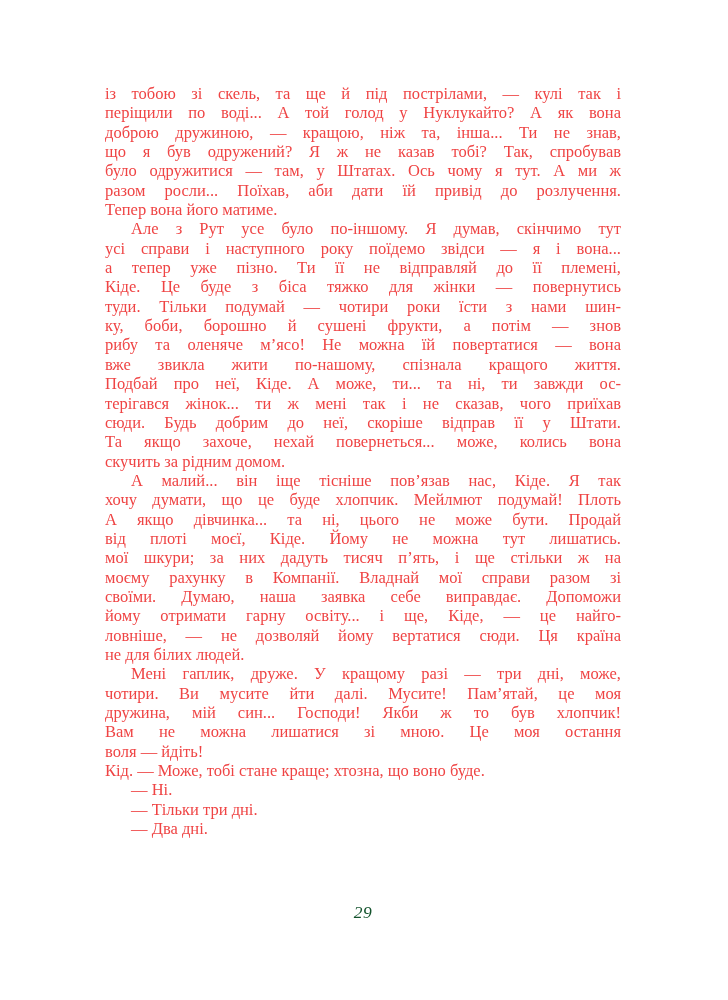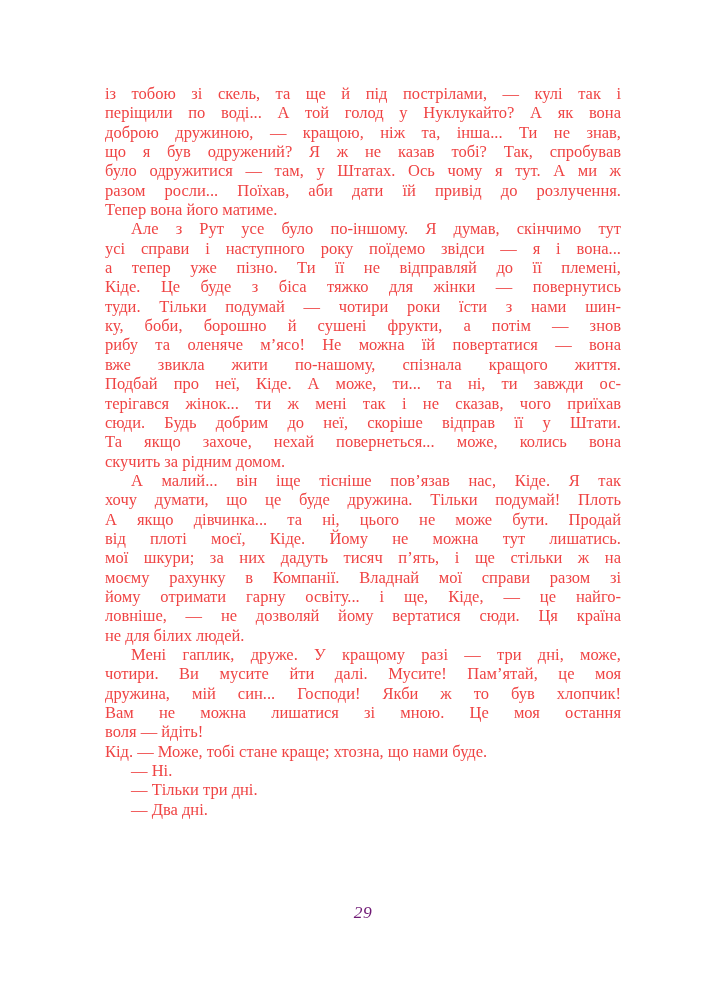--- a/index.html
+++ b/index.html
@@ -39,21 +39,21 @@
   }
   .page-number {
     position: absolute;
     left: 105px;
     top: 902px;
     width: 516px;
     text-align: center;
     font-family: "Liberation Serif", "DejaVu Serif", serif;
     font-style: italic;
     font-size: 17.5px;
-    color: #701a75;
+    color: #14532d;
     letter-spacing: 0.5px;
   }
 </style>
 </head>
 <body>
 
 <div class="page">
   <div class="text-block">
       <div class="line">із тобою зі скель, та ще й під пострілами, — кулі так і</div>
       <div class="line">періщили по воді... А той голод у Нуклукайто? А як вона</div>
@@ -69,32 +69,33 @@
       <div class="line">туди. Тільки подумай — чотири роки їсти з нами шин-</div>
       <div class="line">ку, боби, борошно й сушені фрукти, а потім — знов</div>
       <div class="line">рибу та оленяче м’ясо! Не можна їй повертатися — вона</div>
       <div class="line">вже звикла жити по-нашому, спізнала кращого життя.</div>
       <div class="line">Подбай про неї, Кіде. А може, ти... та ні, ти завжди ос-</div>
       <div class="line">терігався жінок... ти ж мені так і не сказав, чого приїхав</div>
       <div class="line">сюди. Будь добрим до неї, скоріше відправ її у Штати.</div>
       <div class="line">Та якщо захоче, нехай повернеться... може, колись вона</div>
       <div class="line last">скучить за рідним домом.</div>
       <div class="line indent">А малий... він іще тісніше пов’язав нас, Кіде. Я так</div>
-      <div class="line">хочу думати, що це буде дружина. Тільки подумай! Плоть</div>
+      <div class="line">хочу думати, що це буде хлопчик. Мейлмют подумай! Плоть</div>
       <div class="line">А якщо дівчинка... та ні, цього не може бути. Продай</div>
       <div class="line">від плоті моєї, Кіде. Йому не можна тут лишатись.</div>
       <div class="line">мої шкури; за них дадуть тисяч п’ять, і ще стільки ж на</div>
       <div class="line">моєму рахунку в Компанії. Владнай мої справи разом зі</div>
+      <div class="line">своїми. Думаю, наша заявка себе виправдає. Допоможи</div>
       <div class="line">йому отримати гарну освіту... і ще, Кіде, — це найго-</div>
       <div class="line">ловніше, — не дозволяй йому вертатися сюди. Ця країна</div>
       <div class="line last">не для білих людей.</div>
       <div class="line indent">Мені гаплик, друже. У кращому разі — три дні, може,</div>
       <div class="line">чотири. Ви мусите йти далі. Мусите! Пам’ятай, це моя</div>
       <div class="line">дружина, мій син... Господи! Якби ж то був хлопчик!</div>
       <div class="line">Вам не можна лишатися зі мною. Це моя остання</div>
       <div class="line last">воля — йдіть!</div>
-      <div class="line last">Кід. — Може, тобі стане краще; хтозна, що нами буде.</div>
+      <div class="line last">Кід. — Може, тобі стане краще; хтозна, що воно буде.</div>
       <div class="line last indent">— Ні.</div>
       <div class="line last indent">— Тільки три дні.</div>
       <div class="line last indent">— Два дні.</div>
     </div>
   <div class="page-number">29</div>
 </div>
 
 </body></html>

